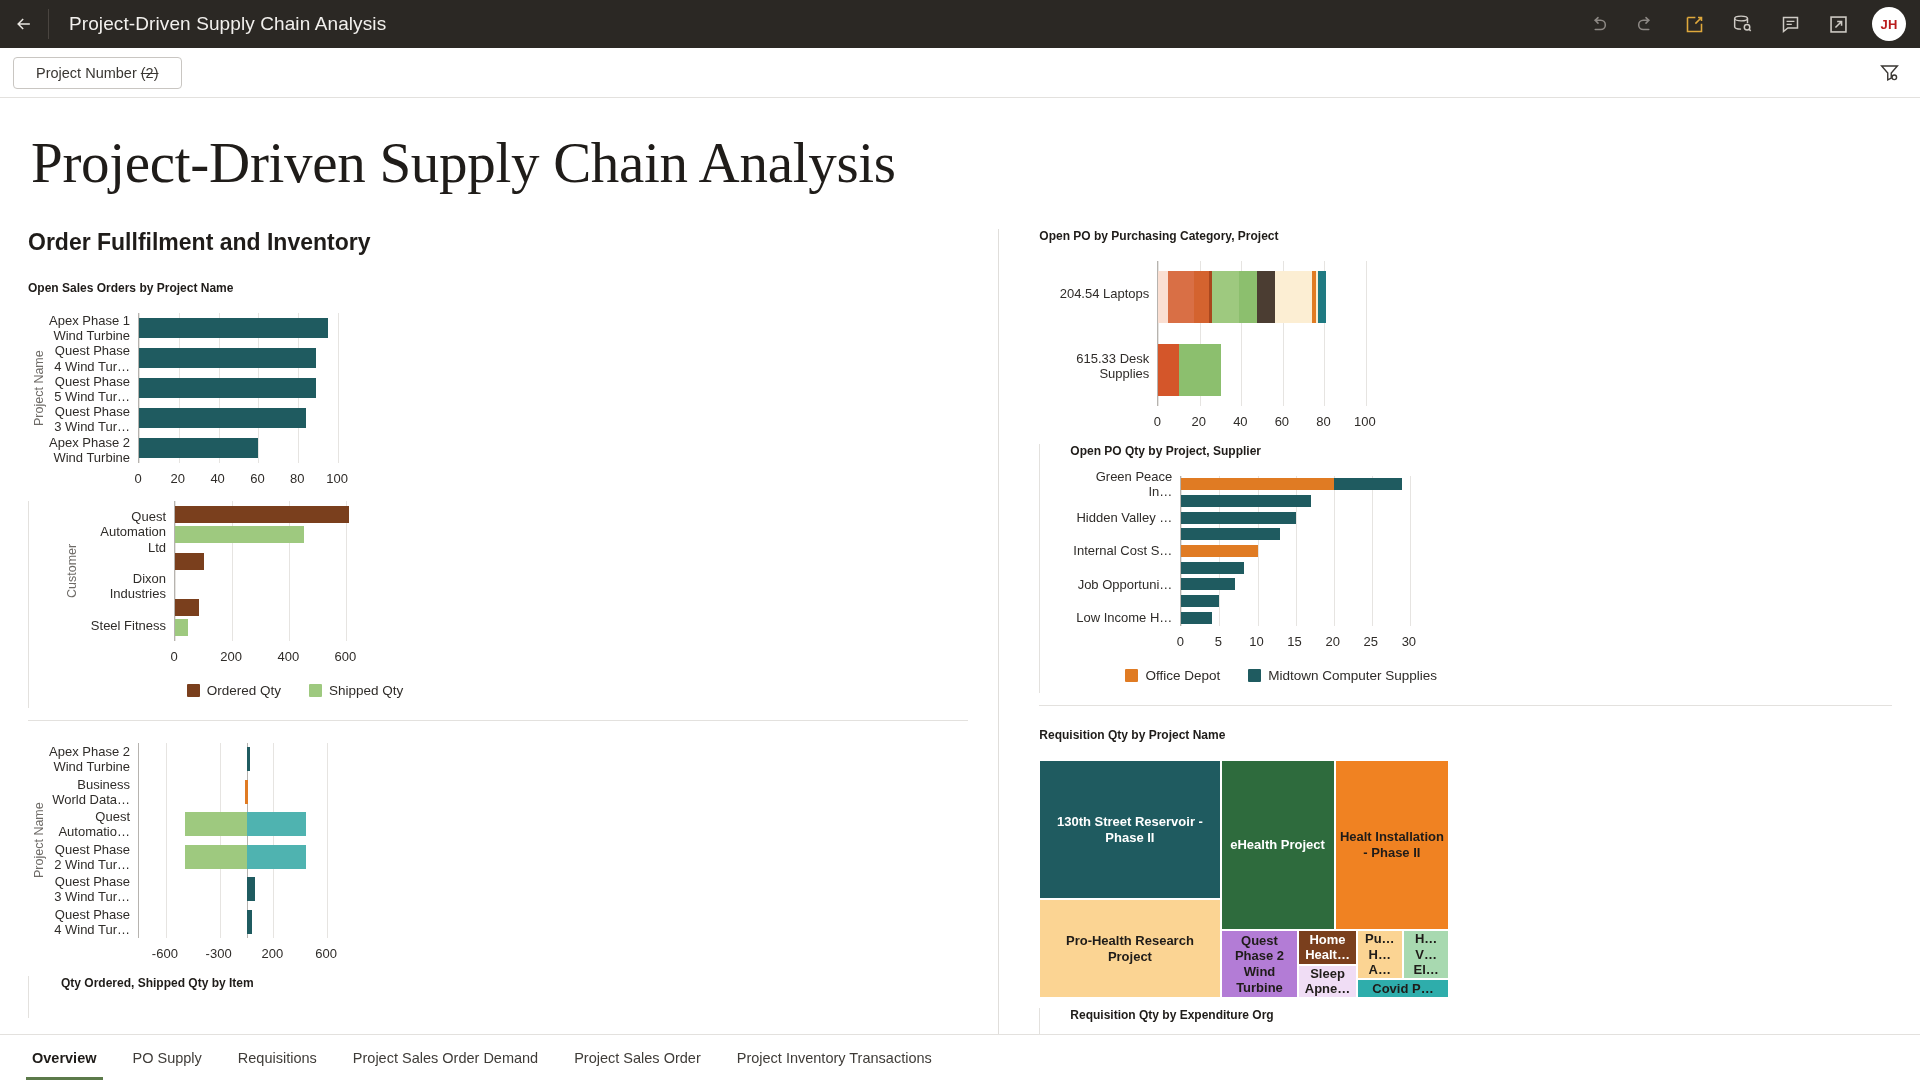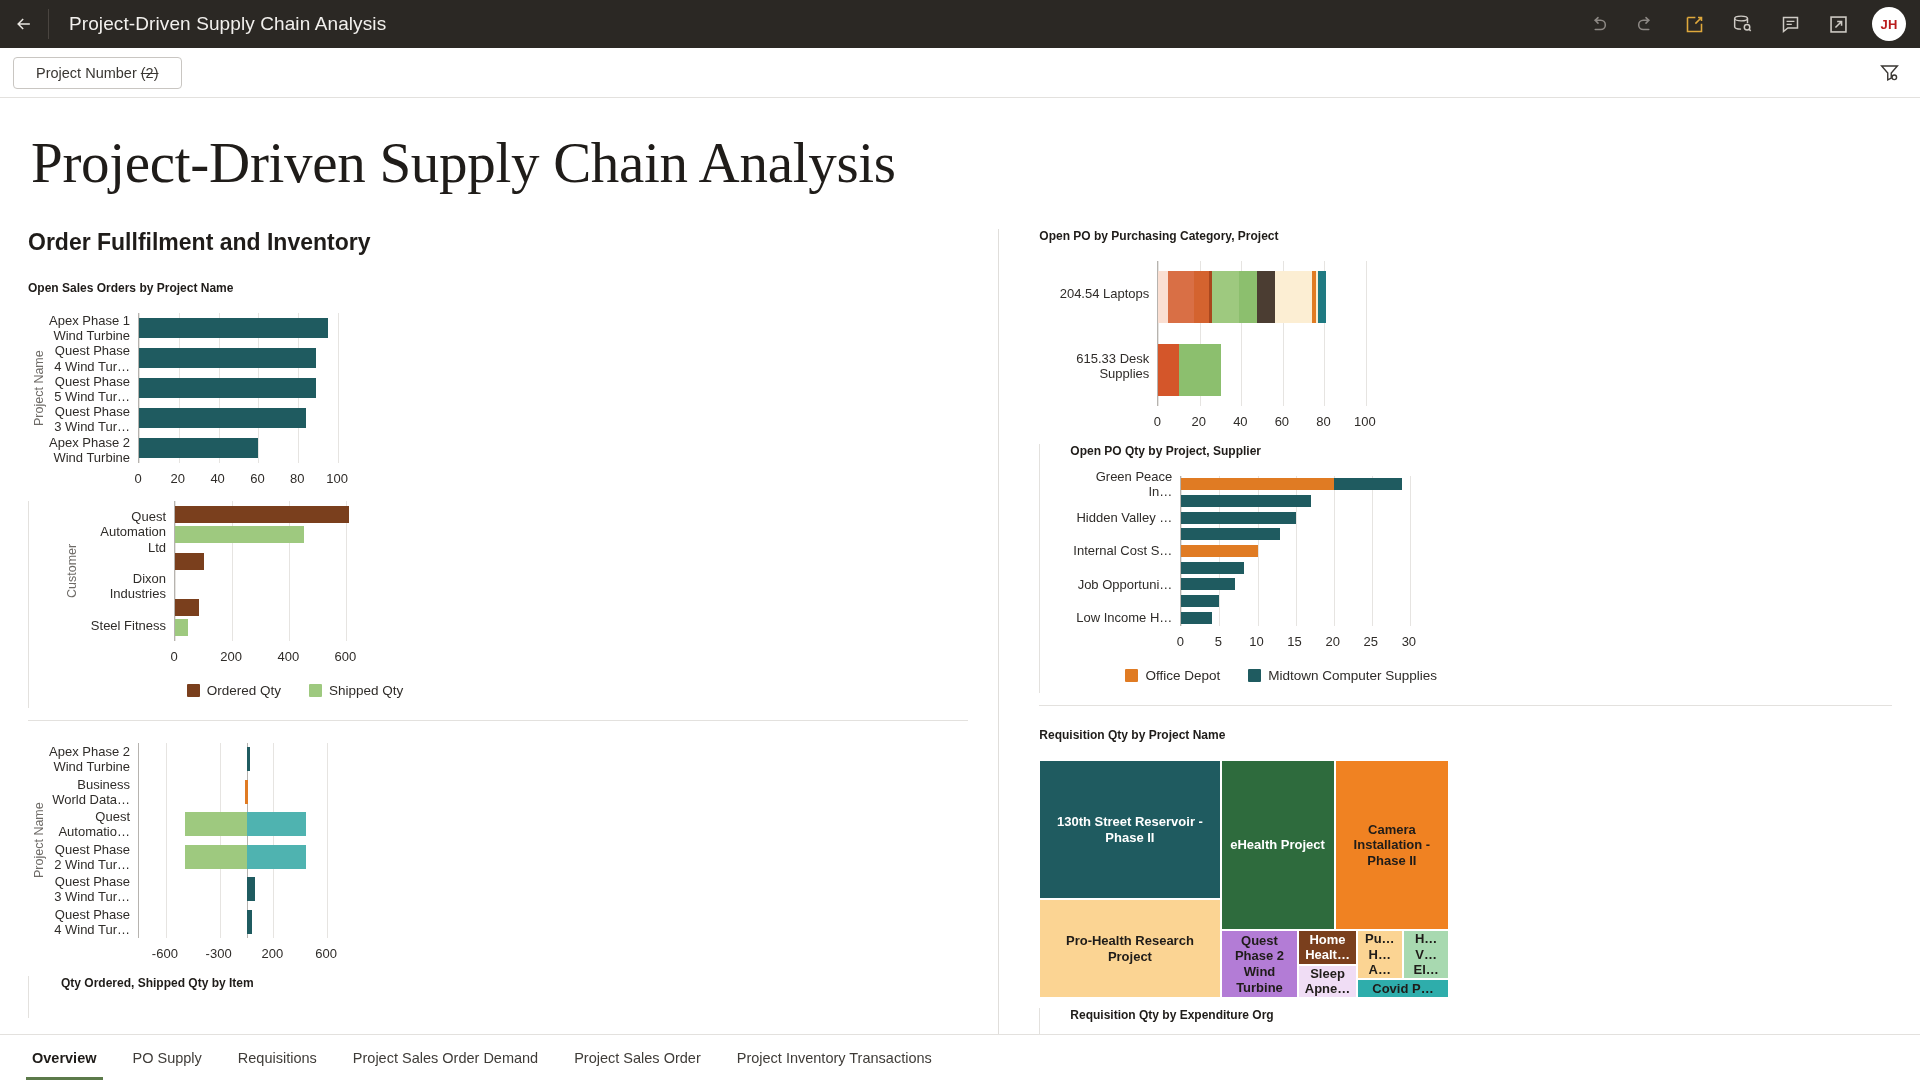--- a/index.html
+++ b/index.html
@@ -458,21 +458,21 @@
             <div class="hdiv"></div>
           </div>
 
         <div class="panel" style="width:420px;">
           <div class="panel-title">Requisition Qty by Project Name</div>
           <div id="c6">
               <div class="treemap" style="width:410px;height:238px">
                 <div class="tm-cell" style="left:0px;top:0px;width:181.22px;height:139.23px;background:#1f5b60;color:#ffffff" title="130th Street Reservoir - Phase II">130th Street Reservoir - Phase II</div>
                 <div class="tm-cell" style="left:0px;top:139.23px;width:181.22px;height:98.77px;background:#fbd493;color:#1f1c19" title="Pro-Health Research Project">Pro-Health Research Project</div>
                 <div class="tm-cell" style="left:181.22px;top:0px;width:113.98px;height:170.17px;background:#2e6b3d;color:#ffffff" title="eHealth Project">eHealth Project</div>
-                <div class="tm-cell" style="left:295.2px;top:0px;width:114.80000000000001px;height:170.17px;background:#f08222;color:#1f1c19" title="Camera Installation - Phase II">Camera Installation - Phase II</div>
+                <div class="tm-cell" style="left:295.2px;top:0px;width:114.80000000000001px;height:170.17px;background:#f08222;color:#1f1c19" title="Camera Installation - Phase II">Healt Installation - Phase II</div>
                 <div class="tm-cell" style="left:181.22px;top:170.17px;width:77.9px;height:67.83px;background:#b37cd6;color:#1f1c19" title="Quest Phase 2 Wind Turbine">Quest Phase 2 Wind Turbine</div>
                 <div class="tm-cell" style="left:259.12px;top:170.17px;width:58.21999999999999px;height:34.51px;background:#7a3f1d;color:#ffffff" title="Home Healt…">Home Healt…</div>
                 <div class="tm-cell" style="left:259.12px;top:204.68px;width:58.21999999999999px;height:33.32px;background:#f0ddf5;color:#1f1c19" title="Sleep Apne…">Sleep Apne…</div>
                 <div class="tm-cell" style="left:317.34000000000003px;top:170.17px;width:46.33px;height:48.79px;background:#fbd493;color:#1f1c19" title="Pu… H… A…">Pu… H… A…</div>
                 <div class="tm-cell" style="left:363.67px;top:170.17px;width:46.33px;height:48.79px;background:#a8d9b0;color:#1f1c19" title="H… V… El…">H… V… El…</div>
                 <div class="tm-cell" style="left:317.34000000000003px;top:218.96px;width:92.66px;height:19.04px;background:#2eadab;color:#1f1c19" title="Covid P…">Covid P…</div>
               </div>
             </div>
         </div>
 

